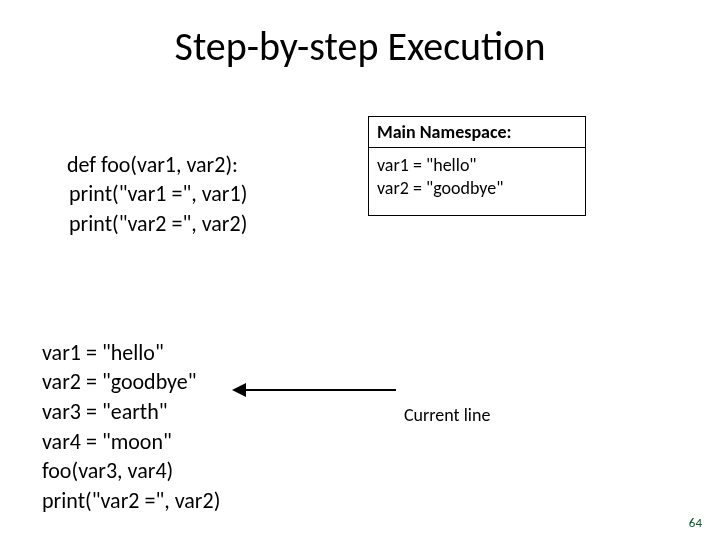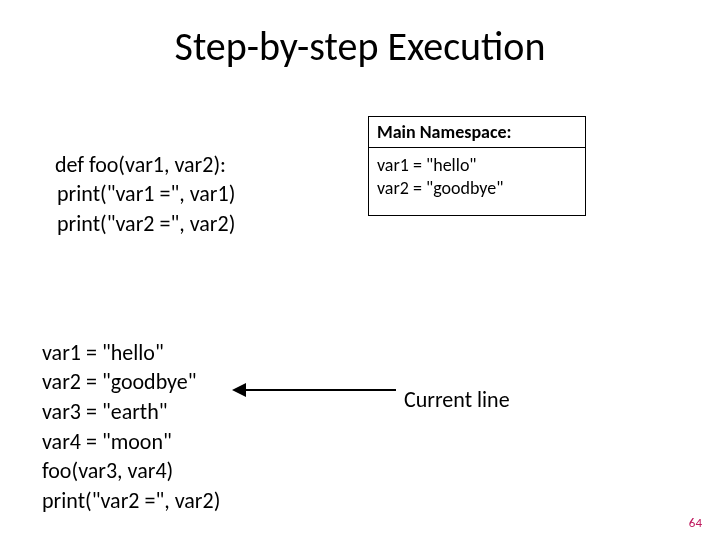--- a/index.html
+++ b/index.html
@@ -24,21 +24,21 @@
     top: 22px;
     left: 0;
     width: 720px;
     text-align: center;
     font-size: 40px;
     font-weight: 400;
   }
   .code-left {
     position: absolute;
     top: 120px;
-    left: 35px;
+    left: 47px;
     font-size: 22px;
     line-height: 1.35;
     white-space: pre;
   }
   .code-left .indent {
     padding-left: 22px;
     display: block;
   }
   .code-bottom {
     position: absolute;
@@ -66,37 +66,37 @@
   .ns-body {
     padding: 6px 8px 14px 8px;
     font-size: 18px;
     line-height: 1.3;
   }
   .ns-body div {
     white-space: pre;
   }
   .current-label {
     position: absolute;
-    top: 386px;
+    top: 404px;
     left: 404px;
-    font-size: 22px;
+    font-size: 18px;
   }
   .arrow-svg {
     position: absolute;
     top: 378px;
     left: 230px;
     width: 168px;
     height: 24px;
   }
   .pagenum {
     position: absolute;
     bottom: 10px;
     right: 18px;
     font-size: 13px;
-    color: #be185d;
+    color: #14532d;
   }
 </style>
 </head>
 <body>
 
 <div class="slide">
 
   <div class="title">Step-by-step Execution</div>
 
   <div class="code-left">

